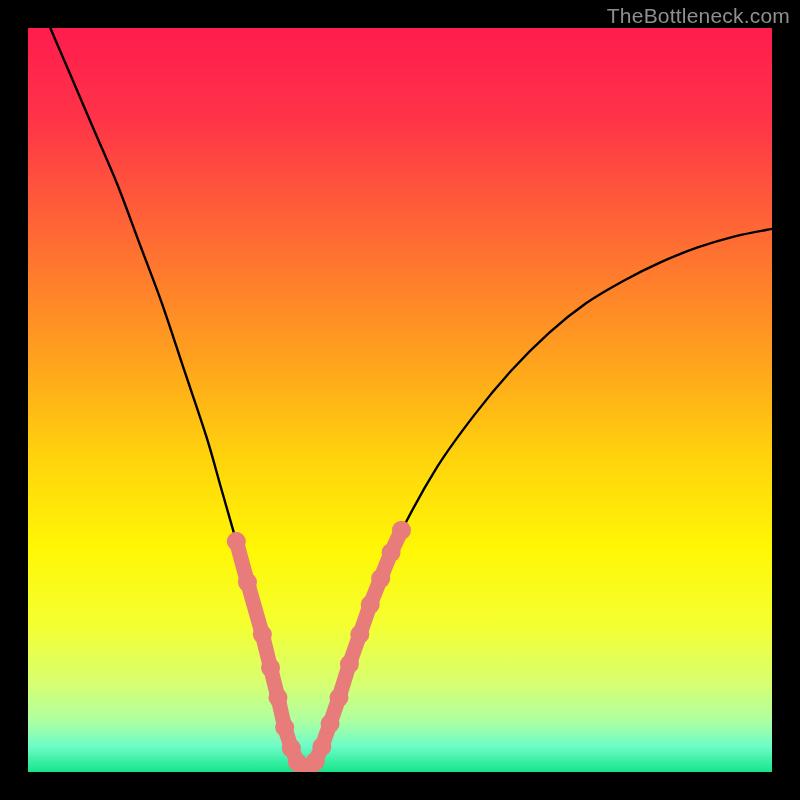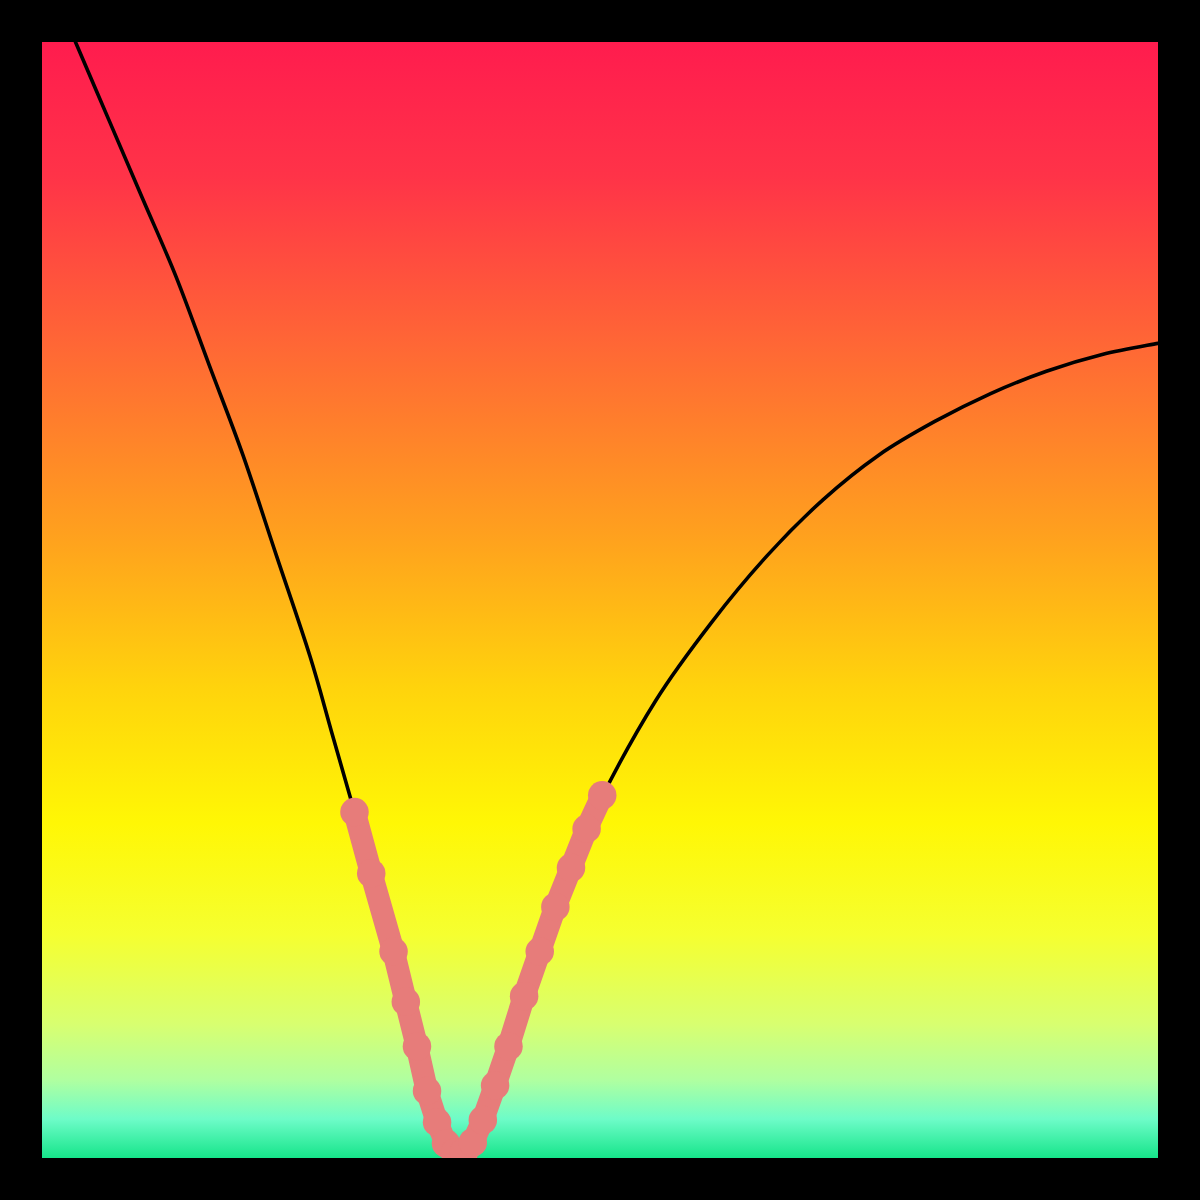--- a/index.html
+++ b/index.html
@@ -89,13 +89,14 @@
           <circle cx="310.99199999999996" cy="669.6" r="9.5" fill="#e77c7a" stroke="#d96360" stroke-width="0"></circle>
           <circle cx="321.408" cy="636.12" r="9.5" fill="#e77c7a" stroke="#d96360" stroke-width="0"></circle>
           <circle cx="331.824" cy="606.36" r="9.5" fill="#e77c7a" stroke="#d96360" stroke-width="0"></circle>
           <circle cx="342.24" cy="576.6" r="9.5" fill="#e77c7a" stroke="#d96360" stroke-width="0"></circle>
           <circle cx="352.656" cy="550.56" r="9.5" fill="#e77c7a" stroke="#d96360" stroke-width="0"></circle>
           <circle cx="363.072" cy="524.52" r="9.5" fill="#e77c7a" stroke="#d96360" stroke-width="0"></circle>
           <circle cx="373.488" cy="502.2" r="9.5" fill="#e77c7a" stroke="#d96360" stroke-width="0"></circle>
         </g>
     </svg>
   </div>
+  <div class="watermark">TheBottleneck.com</div>
 </div>
 
 </body></html>

